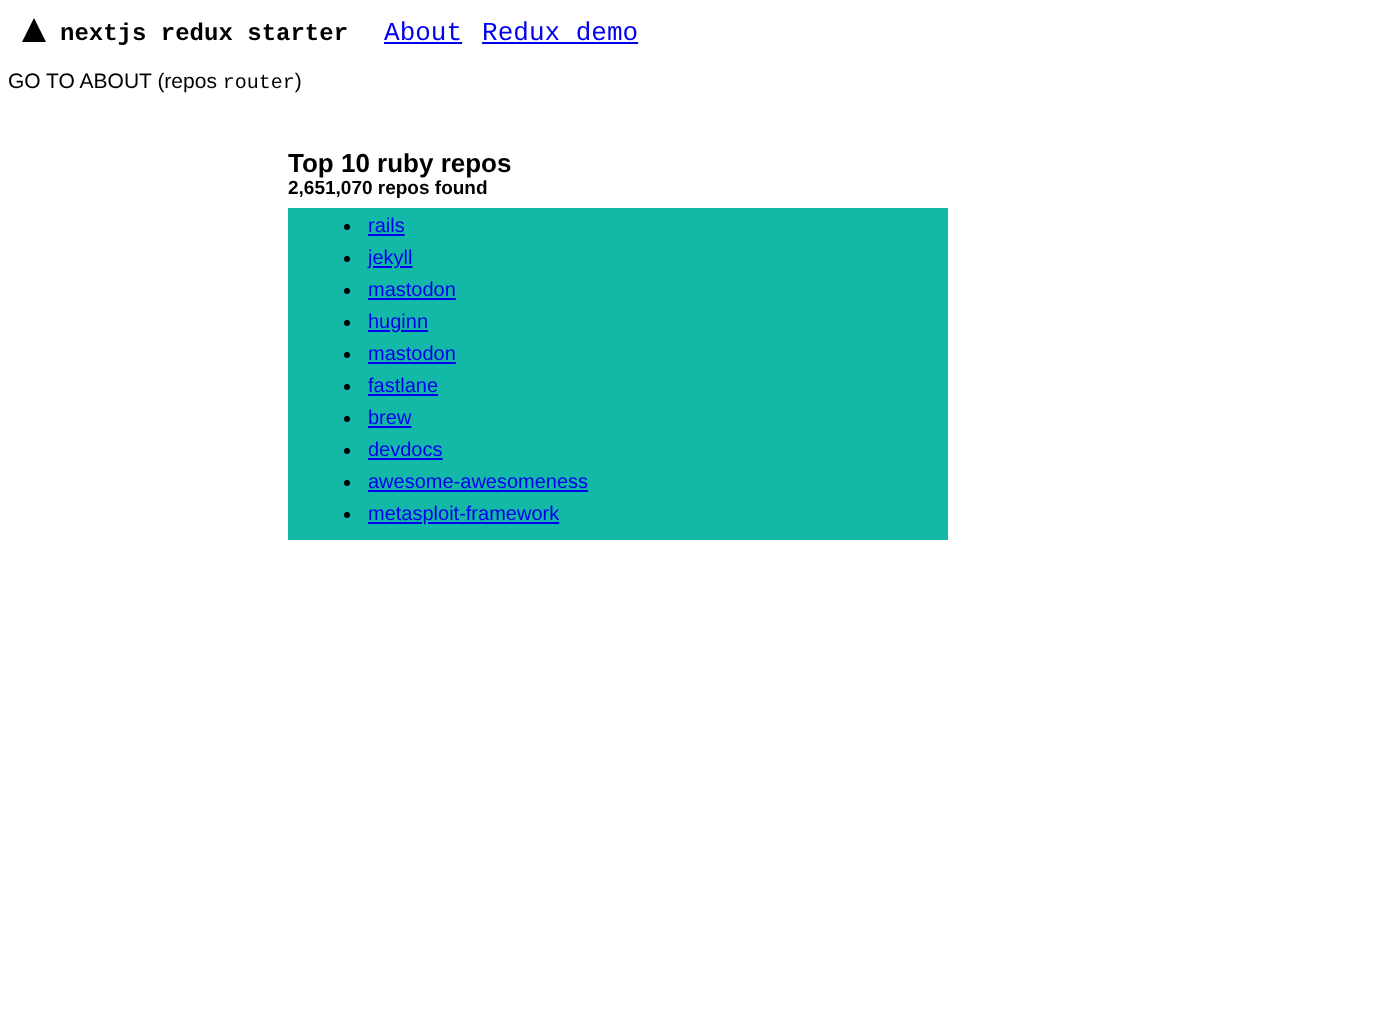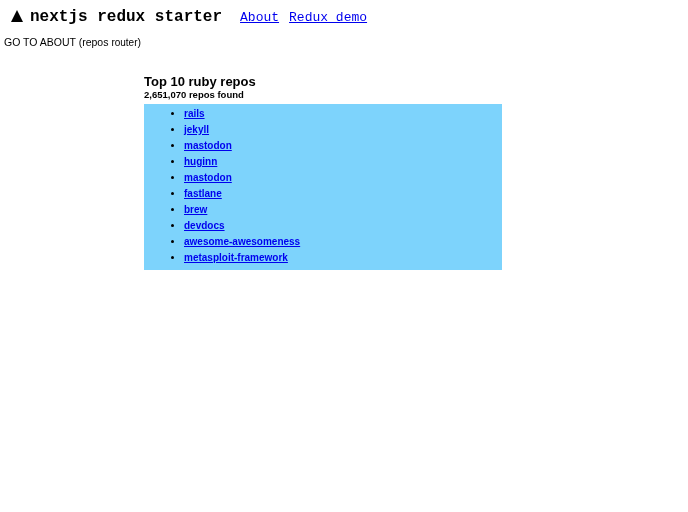--- a/index.html
+++ b/index.html
@@ -15,60 +15,59 @@
       display: flex;
       align-items: center;
       padding: 8px 10px;
     }
     .logo {
       margin-right: 6px;
     }
     .app-title {
       font-family: "Courier New", Courier, monospace;
       font-weight: bold;
-      font-size: 16px;
+      font-size: 12px;
       margin-right: 18px;
     }
     .nav-link {
       font-family: "Courier New", Courier, monospace;
       font-size: 13px;
       color: #0000EE;
       text-decoration: underline;
       margin-right: 10px;
       cursor: pointer;
     }
     .router-line {
       padding: 2px 4px;
       font-size: 10.5px;
     }
     .router-code {
-      font-family: Liberation Sans, sans-serif;
+      font-family: Liberation Mono, monospace;
       font-size: 10px;
       text-align: center;
     }
     .main {
       width: 400px;
       margin: 24px auto 0 auto;
       padding-left: 0;
     }
     .main-title {
       font-size: 13px;
       font-weight: bold;
       margin-bottom: 0;
     }
     .subtitle {
       font-size: 9.5px;
       margin-bottom: 4px;
       font-weight: bold;
     }
     .repo-list-wrap {
-      background: #7dd3fc;
+      background: #14b8a6;
       padding: 2px 6px 4px 6px;
-      width: 358px;
-      font-weight: bold;
+      width: 330px;
     }
     .repo-list {
       list-style-type: disc;
       margin: 0;
       padding-left: 34px;
     }
     .repo-list li {
       font-size: 10px;
       line-height: 1.6;
     }

